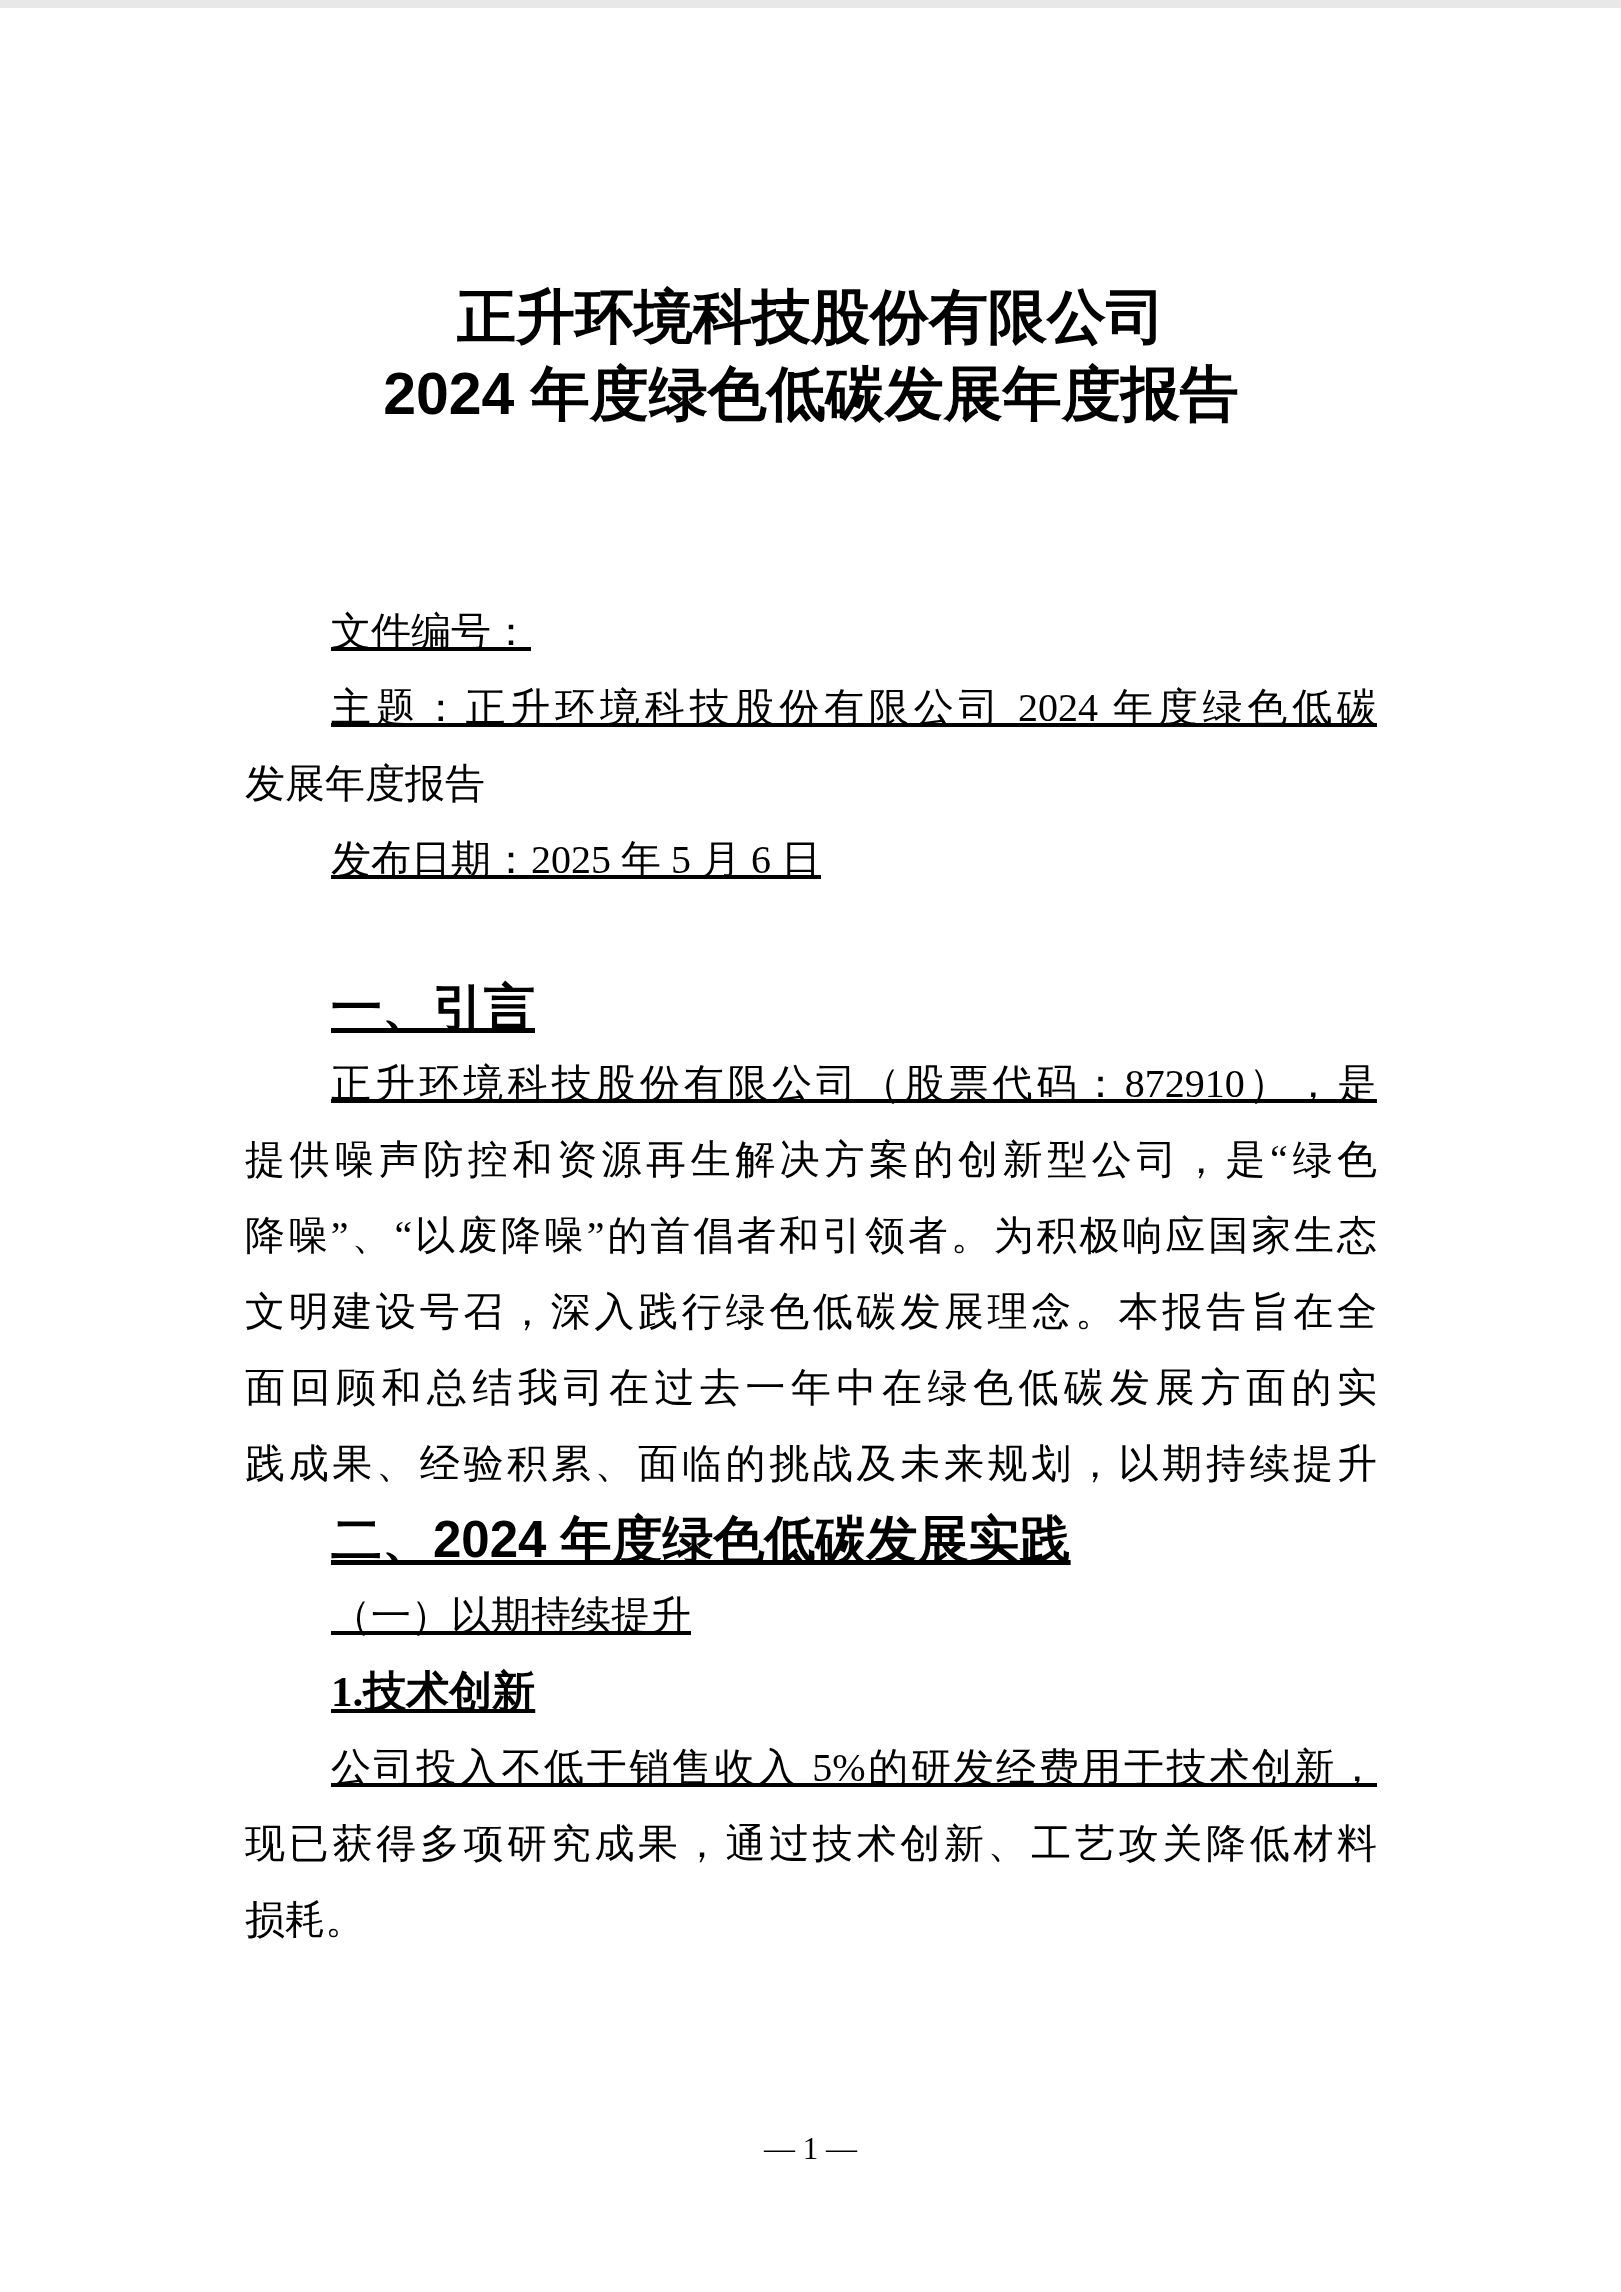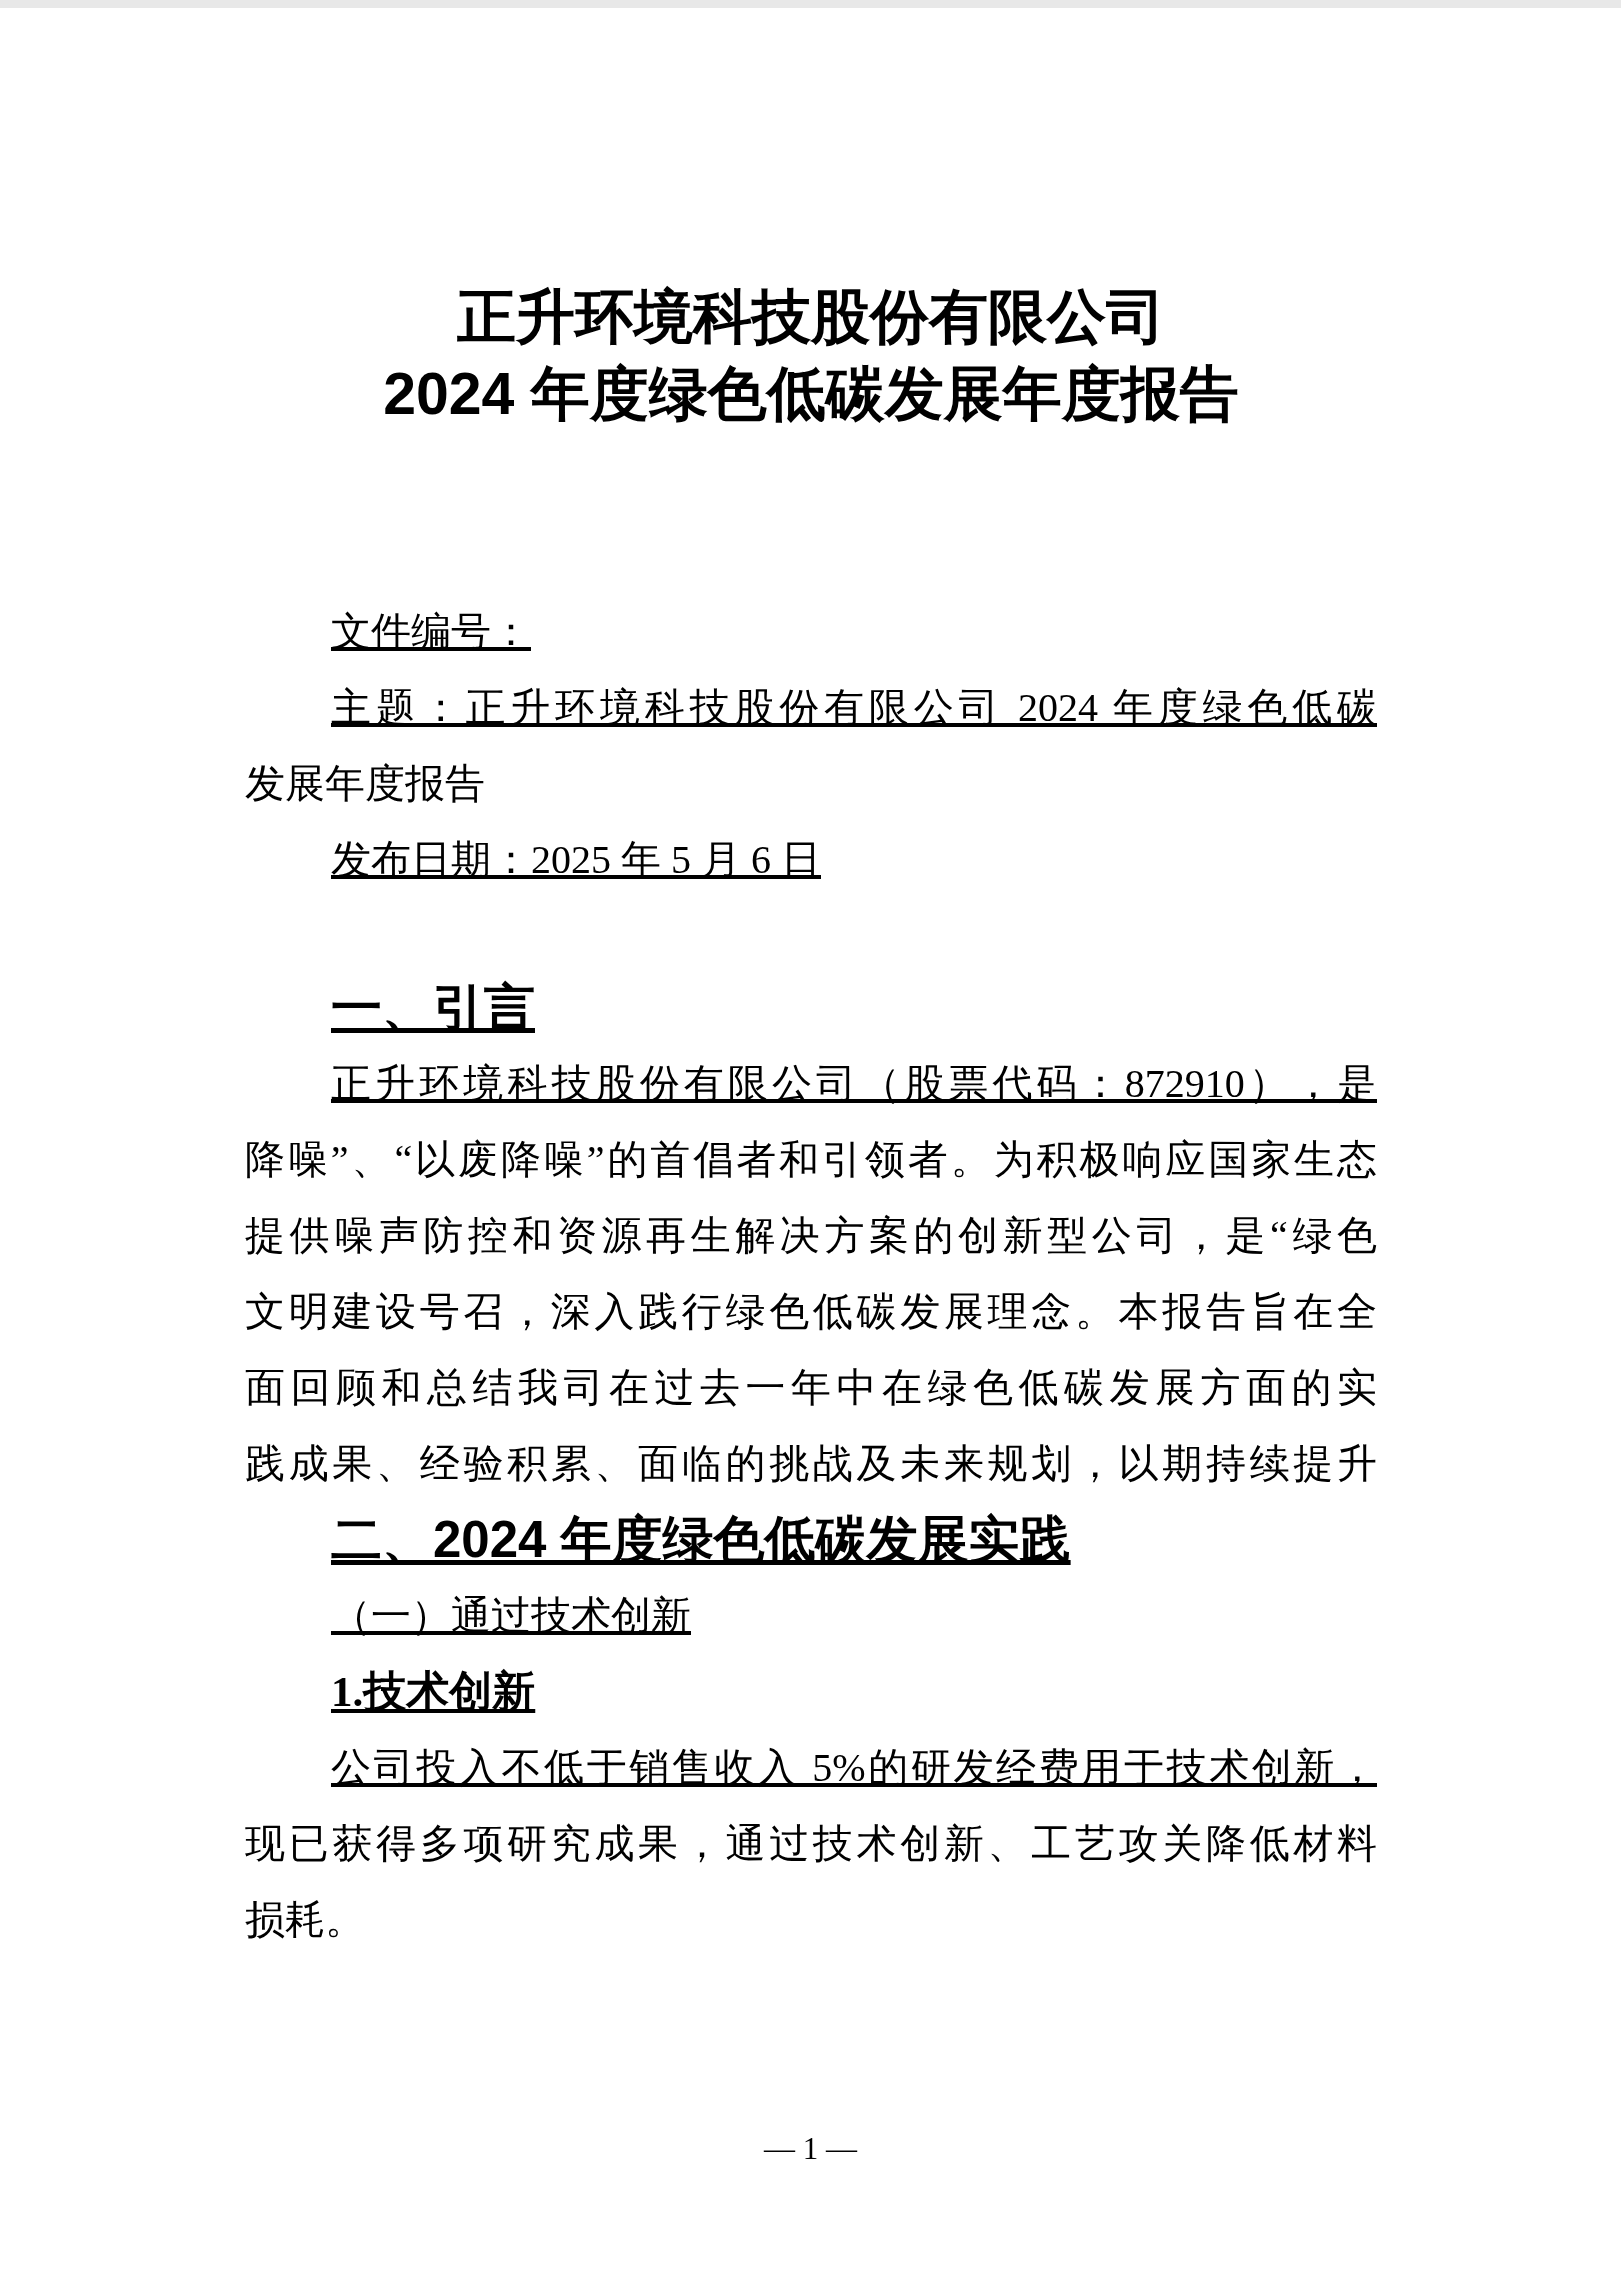--- a/index.html
+++ b/index.html
@@ -83,30 +83,30 @@
     <section class="meta">
       <div class="line indent">文件编号：</div>
       <div class="line indent j">主题：正升环境科技股份有限公司 2024 年度绿色低碳</div>
       <div class="line">发展年度报告</div>
       <div class="line indent">发布日期：2025 年 5 月 6 日</div>
     </section>
 
     <section>
       <div class="line indent h-black h1-gap">一、引言</div>
       <div class="line indent j">正升环境科技股份有限公司（股票代码：872910），是</div>
+      <div class="line j">提供噪声防控和资源再生解决方案的创新型公司，是“绿色</div>
       <div class="line j">降噪”、“以废降噪”的首倡者和引领者。为积极响应国家生态</div>
-      <div class="line j">提供噪声防控和资源再生解决方案的创新型公司，是“绿色</div>
       <div class="line j">文明建设号召，深入践行绿色低碳发展理念。本报告旨在全</div>
       <div class="line j">面回顾和总结我司在过去一年中在绿色低碳发展方面的实</div>
       <div class="line j">践成果、经验积累、面临的挑战及未来规划，以期持续提升</div>
     </section>
 
     <section>
       <div class="line indent h-black">二、2024 年度绿色低碳发展实践</div>
-      <div class="line indent kai">（一）通过技术创新</div>
+      <div class="line indent kai">（一）以期持续提升</div>
       <div class="line indent h-num">1.技术创新</div>
       <div class="line indent j">公司投入不低于销售收入 5%的研发经费用于技术创新，</div>
       <div class="line j">现已获得多项研究成果，通过技术创新、工艺攻关降低材料</div>
       <div class="line">损耗。</div>
     </section>
 
   </div>
 
   <footer class="page-number">— 1 —</footer>
 </div>

